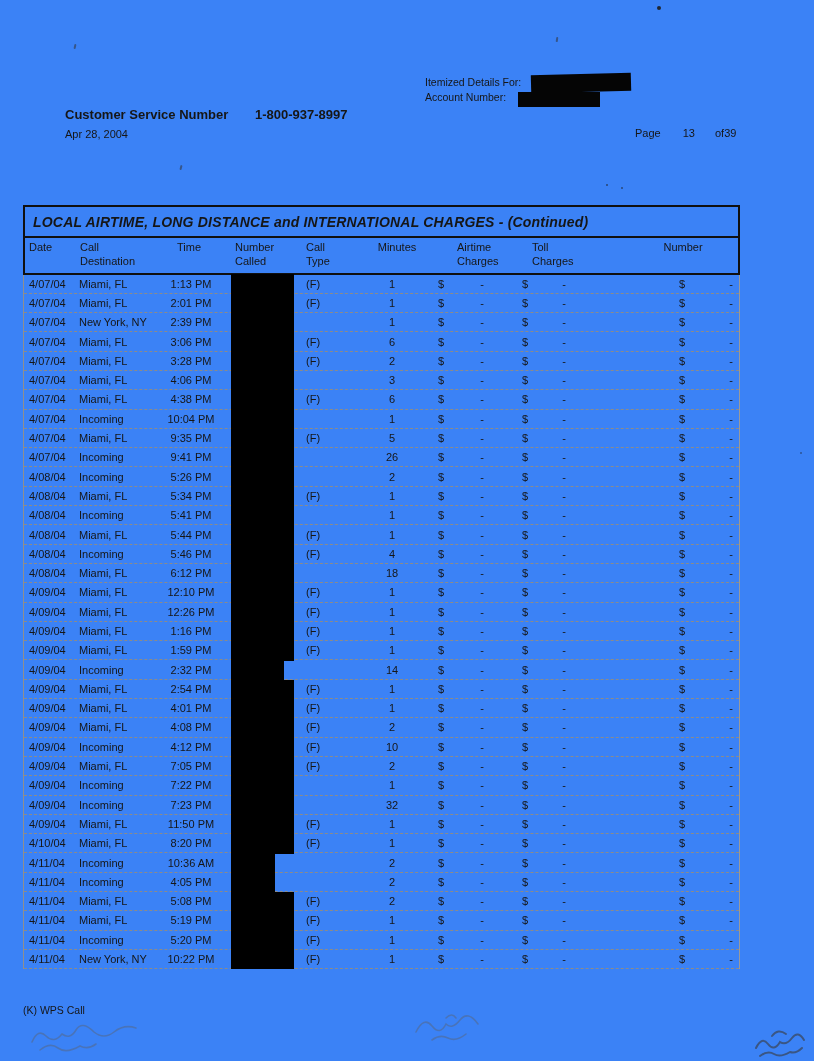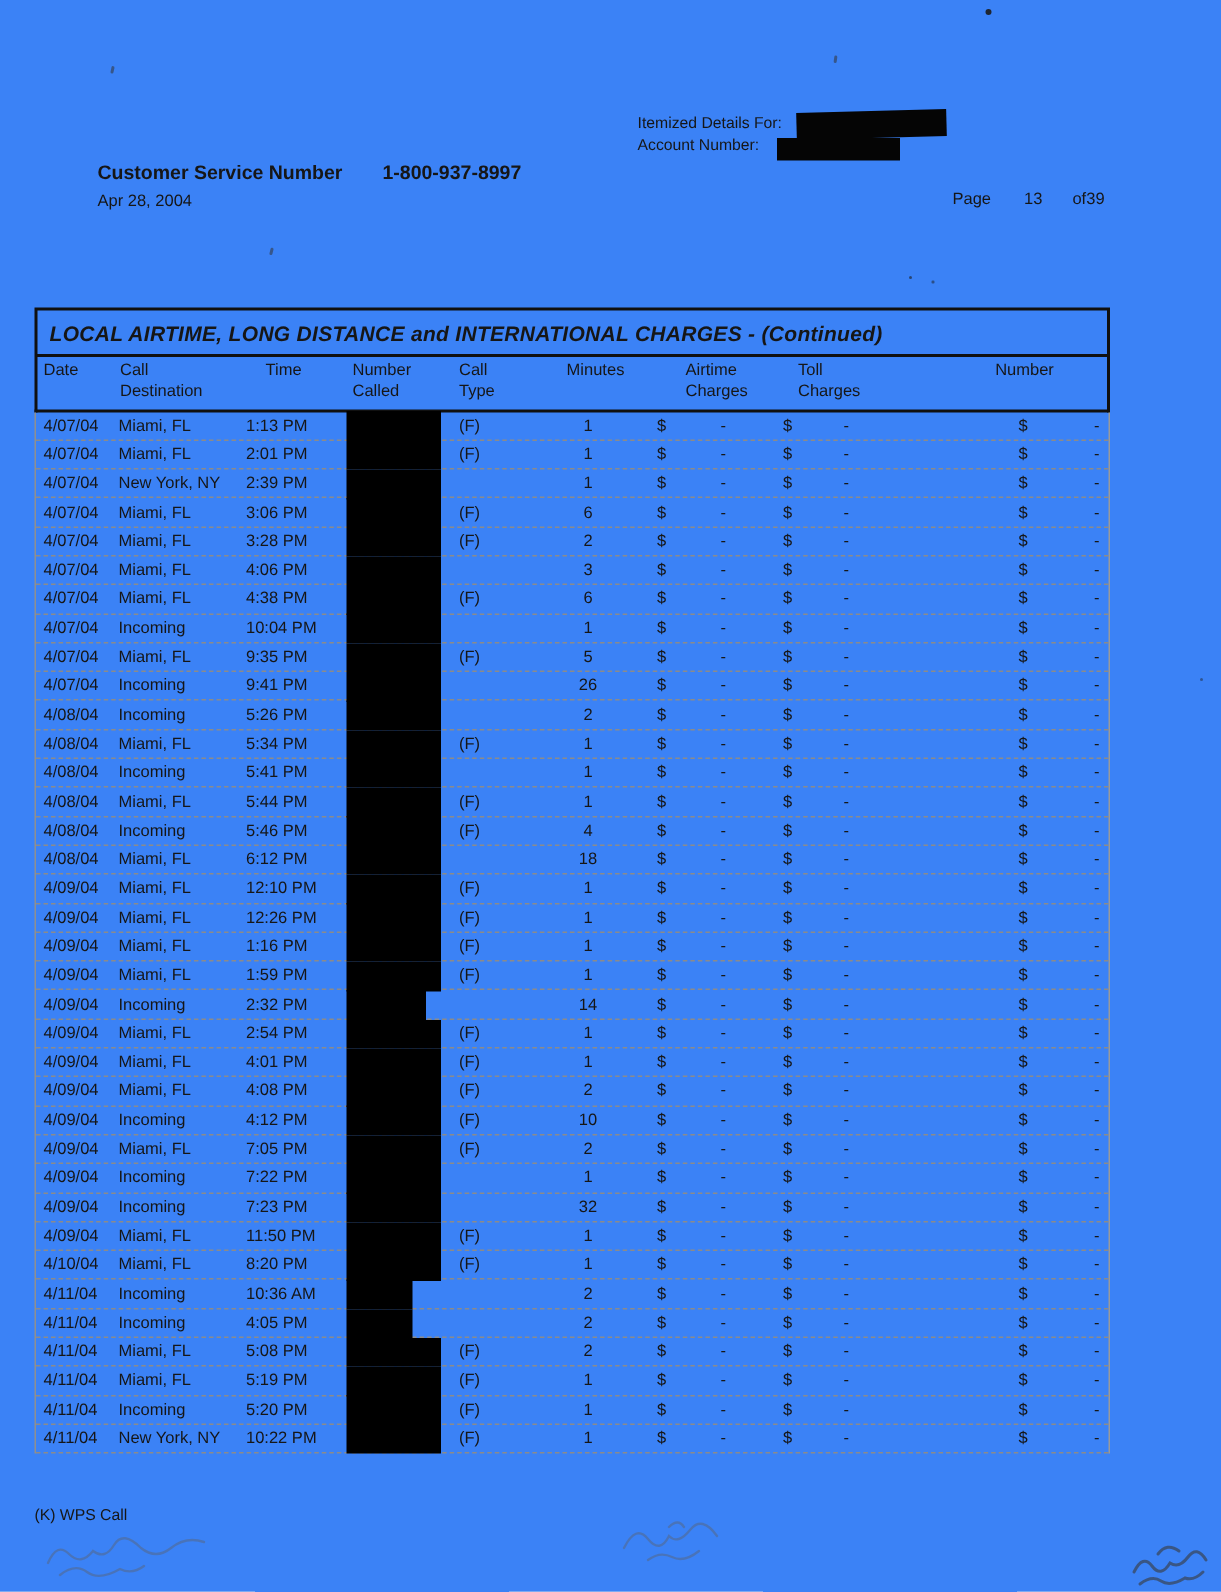--- a/index.html
+++ b/index.html
@@ -37,21 +37,21 @@
   .hc-min{text-align:center}
   .hc-air{padding-left:20px}
   .hc-toll{padding-left:11px}
   .hc-total{text-align:center}
 
   .table-body{border-left:1px solid #8f8f8f;border-right:1px solid #9a9a9a}
   .row{height:19.3px;align-items:center;border-bottom:1px dashed #8b8b8b;font-size:11px}
   .cell{overflow:visible;white-space:nowrap}
   .c-date{padding-left:5px}
   .c-dest{padding-left:3px}
-  .c-time{text-align:left;padding-right:8px}
+  .c-time{text-align:center;padding-right:8px}
   .c-num{align-self:stretch;position:relative}
   .redact{position:absolute;left:5px;top:-0.2px;height:19.6px;background:#000;display:block}
   .redact-w{width:63px}
   .redact-m{width:53px}
   .redact-n{width:44px}
   .c-type{padding-left:6px}
   .c-min{text-align:center;padding-right:8px}
   .money{display:flex;justify-content:space-between}
   .c-air{padding-left:2px;padding-right:36px}
   .c-toll{padding-left:2px;padding-right:44px}

